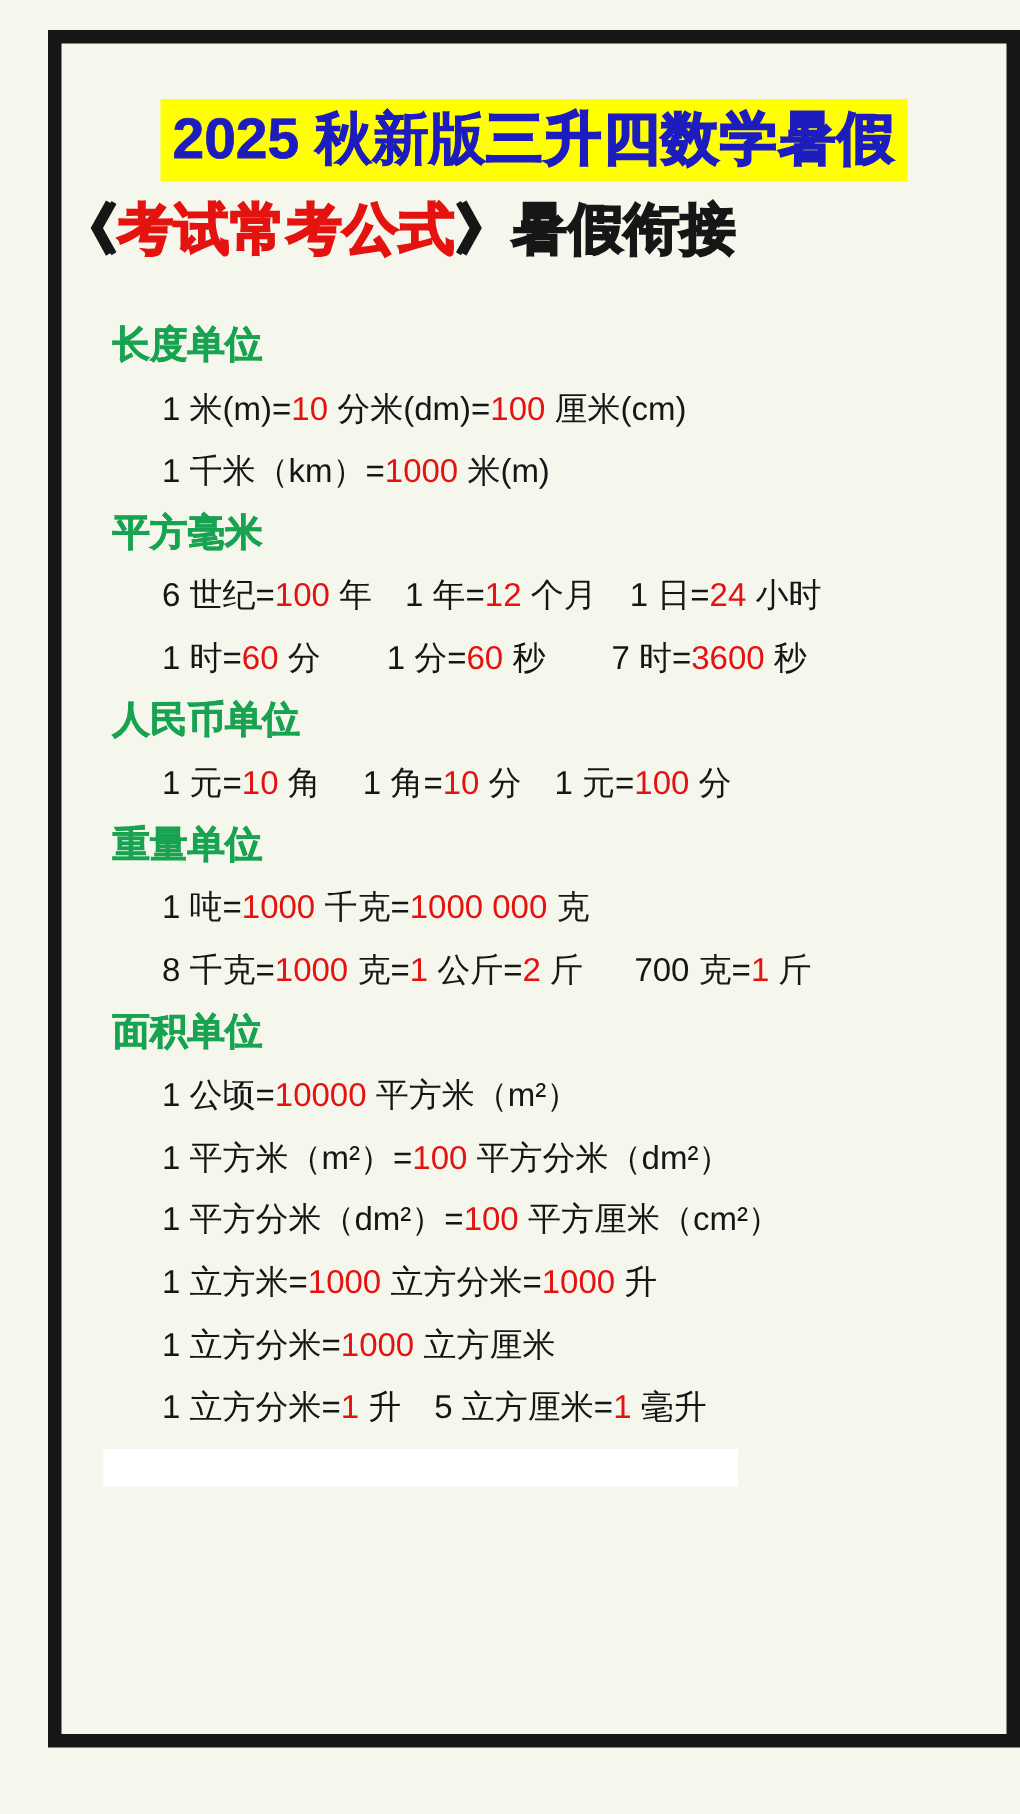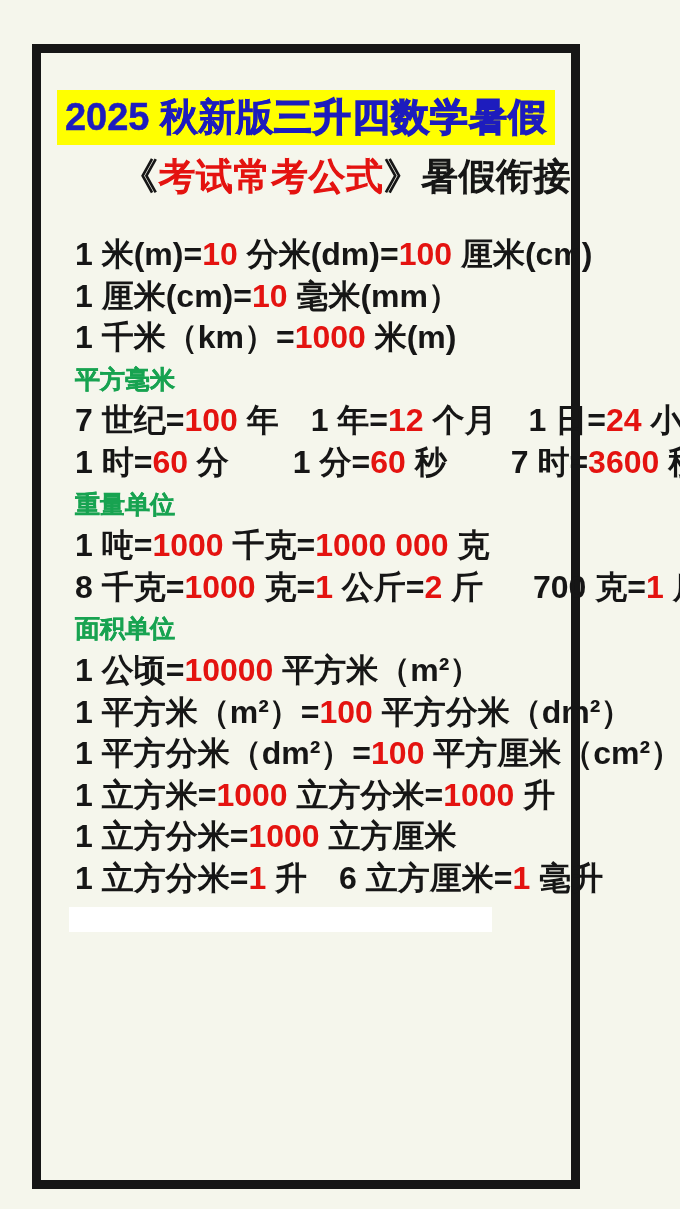--- a/index.html
+++ b/index.html
@@ -6,22 +6,22 @@
   html, body { margin: 0; padding: 0; }
   body {
     width: 680px; height: 1209px;
     background: #f5f6ec;
     font-family: "Liberation Sans", "DejaVu Sans", sans-serif;
     position: relative;
     overflow: hidden;
   }
   .frame {
     position: absolute;
-    left: 32px; top: 44px;
-    width: 548px; height: 1145px;
+    left: 32px; top: 20px;
+    width: 648px; height: 1145px;
     border: 9px solid #161616;
     background: #f5f6ec;
   }
   .title1 {
     margin-top: 37px;
     text-align: center;
     line-height: 0;
   }
   .title1 .hl {
     display: inline-block;
@@ -30,23 +30,23 @@
     font-size: 38px;
     font-weight: 900;
     line-height: 51px;
     padding: 2px 8px;
     white-space: pre;
   }
   .t1-heavy { -webkit-text-stroke: 1.4px currentColor; letter-spacing: 1px; }
   .t1-reg   { -webkit-text-stroke: 0.5px currentColor; }
   .title2 {
     margin-top: 8px;
-    text-align: right;
+    text-align: left;
     font-size: 37px;
-    font-weight: 400;
+    font-weight: 700;
     line-height: 48px;
     color: #161616;
     -webkit-text-stroke: 1.4px currentColor;
     white-space: pre;
     letter-spacing: 0.5px;
   }
   .title2 .red { color: #e41310; }
   .body-area {
     margin-top: 33px;
     padding-left: 34px;
@@ -56,65 +56,70 @@
     color: #18a351;
     font-size: 25px;
     font-weight: 800;
     line-height: 41.6px;
     height: 41.6px;
     white-space: pre;
     -webkit-text-stroke: 0.4px currentColor;
   }
   .formula-line {
     color: #161616;
-    font-size: 32px;
-    font-weight: 700;
+    font-size: 22px;
+    font-weight: 400;
     line-height: 41.6px;
     height: 41.6px;
     white-space: pre;
+    margin-left: 33px;
   }
   .formula-line .red { color: #e41310; }
   .blank-strip {
     margin-top: 7px;
     margin-left: 28px;
     width: 423px;
     height: 25px;
     background: #ffffff;
   }
 </style>
 </head>
 <body>
 
 <div class="frame">
   <div class="title1">
     <span class="hl" id="title1"><span class="t1-reg">2025 秋新版</span><span class="t1-heavy">三升四数学暑假</span></span>
   </div>
   <div class="title2" id="title2"><span>《</span><span class="red">考试常考公式</span><span>》暑假衔接</span></div>
   <div class="body-area" id="sections">
       <div>
+        <div class="section-heading">长度单位</div>
         <div class="formula-line"><span>1 米(m)=</span><span class="red">10</span><span> 分米(dm)=</span><span class="red">100</span><span> 厘米(cm)</span></div>
-        <div class="formula-line"><span>1 厘米(cm)=</span><span class="red">10</span><span> 毫米(mm）</span></div>
         <div class="formula-line"><span>1 千米（km）=</span><span class="red">1000</span><span> 米(m)</span></div>
       </div>
       <div>
         <div class="section-heading">平方毫米</div>
-        <div class="formula-line"><span>7 世纪=</span><span class="red">100</span><span> 年　1 年=</span><span class="red">12</span><span> 个月　1 日=</span><span class="red">24</span><span> 小时</span></div>
+        <div class="formula-line"><span>6 世纪=</span><span class="red">100</span><span> 年　1 年=</span><span class="red">12</span><span> 个月　1 日=</span><span class="red">24</span><span> 小时</span></div>
         <div class="formula-line"><span>1 时=</span><span class="red">60</span><span> 分　　1 分=</span><span class="red">60</span><span> 秒　　7 时=</span><span class="red">3600</span><span> 秒</span></div>
+      </div>
+      <div>
+        <div class="section-heading">人民币单位</div>
+        <div class="formula-line"><span>1 元=</span><span class="red">10</span><span> 角　 1 角=</span><span class="red">10</span><span> 分　1 元=</span><span class="red">100</span><span> 分</span></div>
       </div>
       <div>
         <div class="section-heading">重量单位</div>
         <div class="formula-line"><span>1 吨=</span><span class="red">1000</span><span> 千克=</span><span class="red">1000 000</span><span> 克</span></div>
         <div class="formula-line"><span>8 千克=</span><span class="red">1000</span><span> 克=</span><span class="red">1</span><span> 公斤=</span><span class="red">2</span><span> 斤　  700 克=</span><span class="red">1</span><span> 斤</span></div>
       </div>
       <div>
         <div class="section-heading">面积单位</div>
         <div class="formula-line"><span>1 公顷=</span><span class="red">10000</span><span> 平方米（m²）</span></div>
         <div class="formula-line"><span>1 平方米（m²）=</span><span class="red">100</span><span> 平方分米（dm²）</span></div>
         <div class="formula-line"><span>1 平方分米（dm²）=</span><span class="red">100</span><span> 平方厘米（cm²）</span></div>
       </div>
       <div>
         <div class="formula-line"><span>1 立方米=</span><span class="red">1000</span><span> 立方分米=</span><span class="red">1000</span><span> 升</span></div>
         <div class="formula-line"><span>1 立方分米=</span><span class="red">1000</span><span> 立方厘米</span></div>
-        <div class="formula-line"><span>1 立方分米=</span><span class="red">1</span><span> 升　6 立方厘米=</span><span class="red">1</span><span> 毫升</span></div>
+        <div class="formula-line"><span>1 立方分米=</span><span class="red">1</span><span> 升　5 立方厘米=</span><span class="red">1</span><span> 毫升</span></div>
       </div>
     </div>
   <div class="blank-strip"></div>
 </div>
 
 </body></html>

